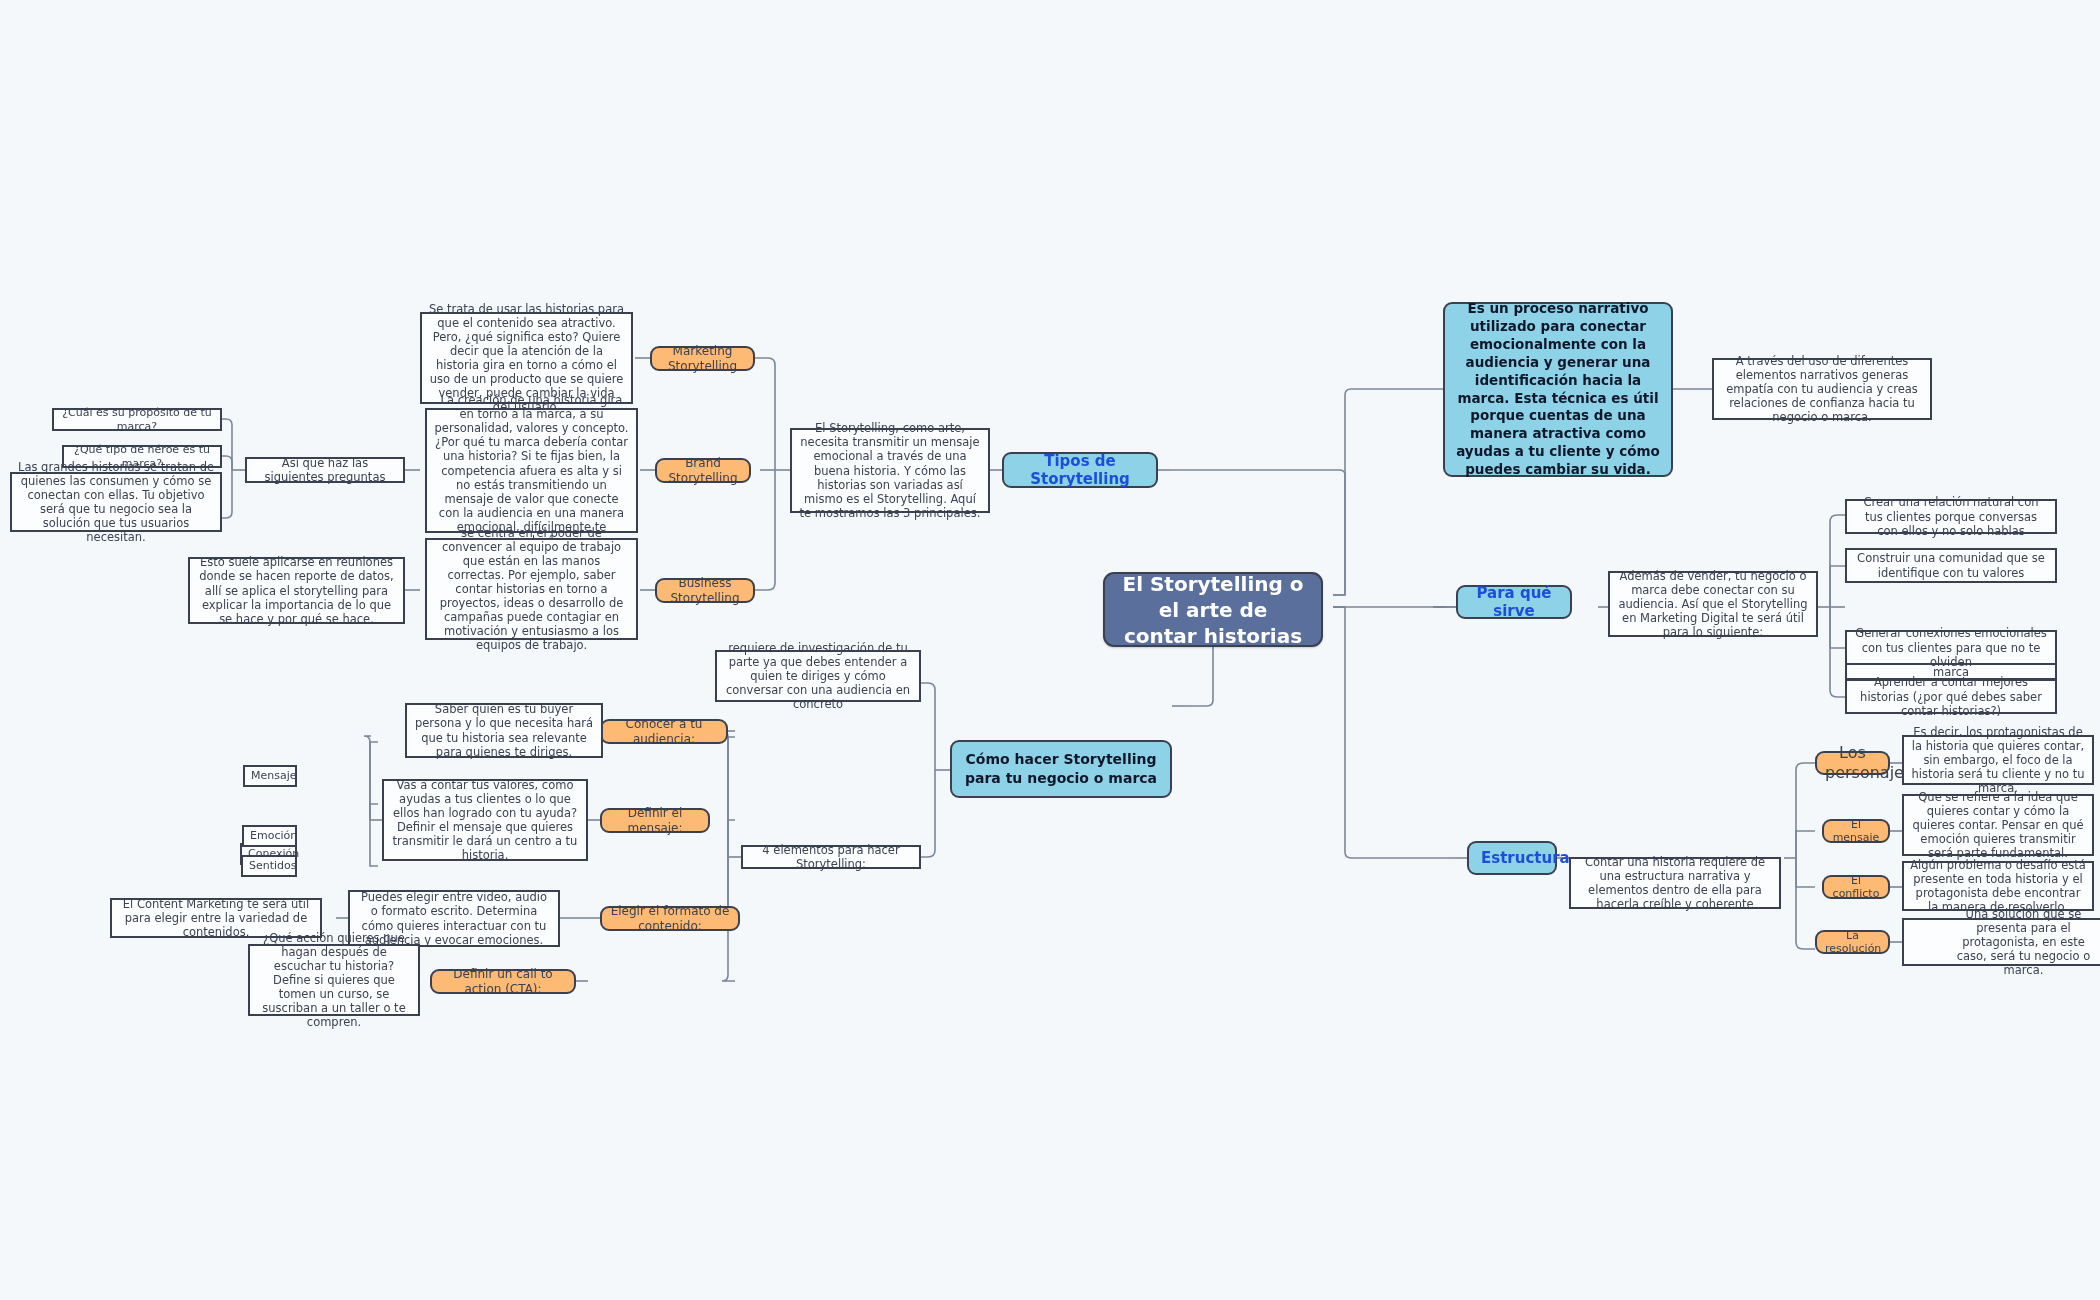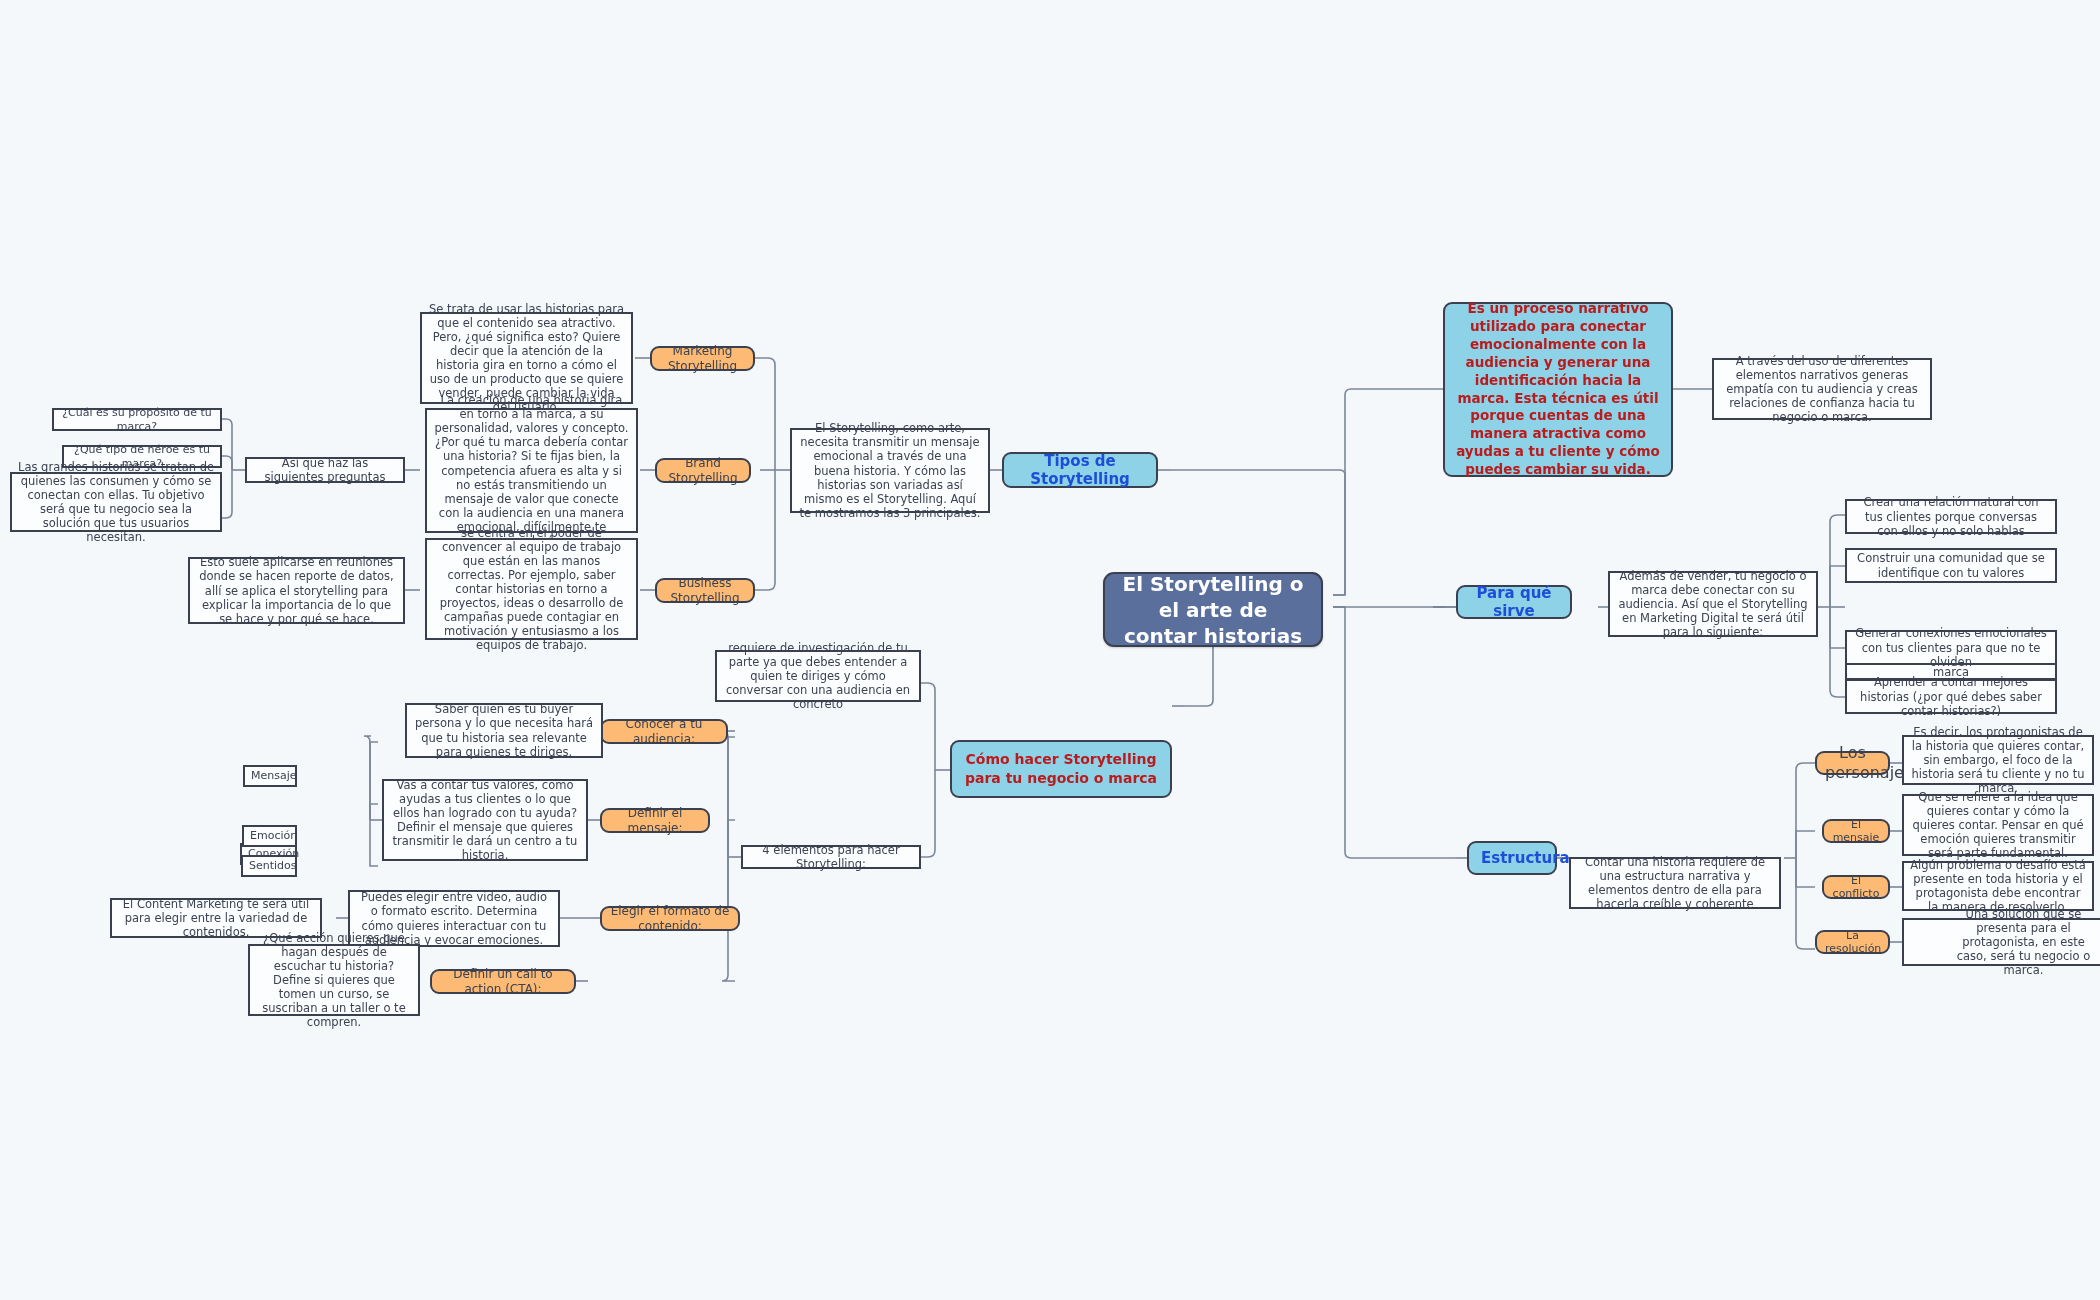--- a/index.html
+++ b/index.html
@@ -38,21 +38,21 @@
     border:2px solid #3a4050;
     color:#1d4ed8;
     font-weight:bold;
     font-size:15px;
     padding:6px 12px;
   }
   .branch-note{
     border-radius:9px;
     background:#8ed2e8;
     border:2px solid #3a4050;
-    color:#b91c1c;
+    color:#0f172a;
     font-weight:bold;
     font-size:13.5px;
     padding:8px 10px;
     line-height:1.33;
   }
   .center{
     border-radius:11px;
     background:#5b6f9c;
     border:2px solid #3a4050;
     color:#ffffff;

